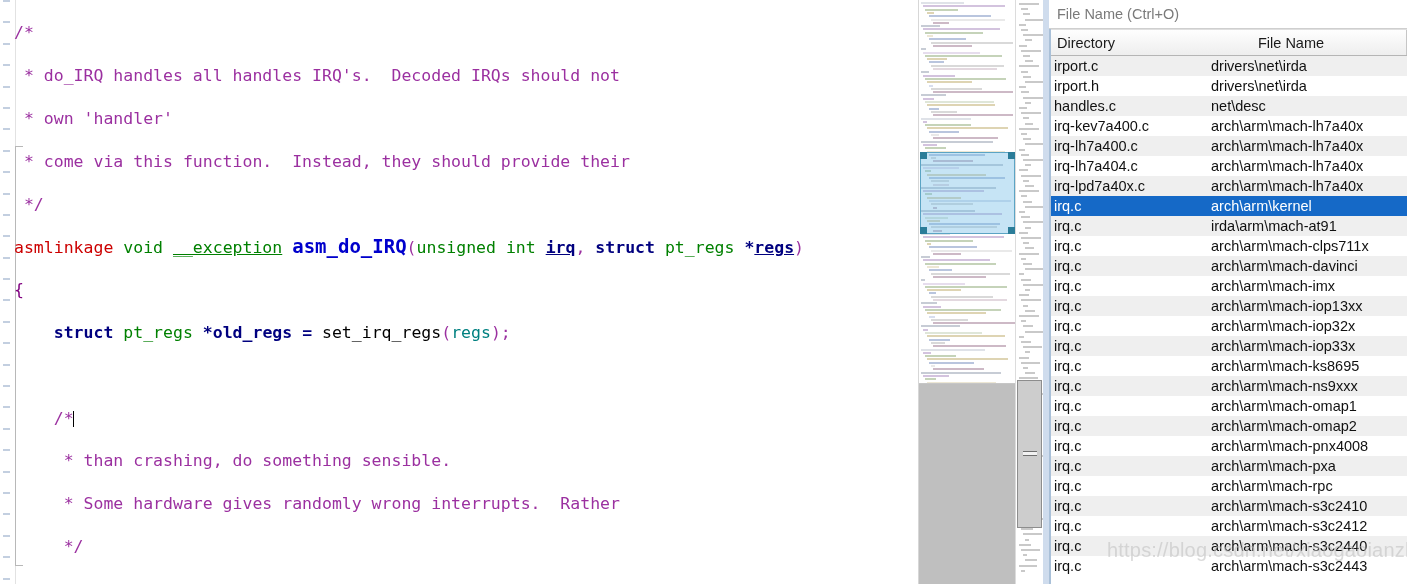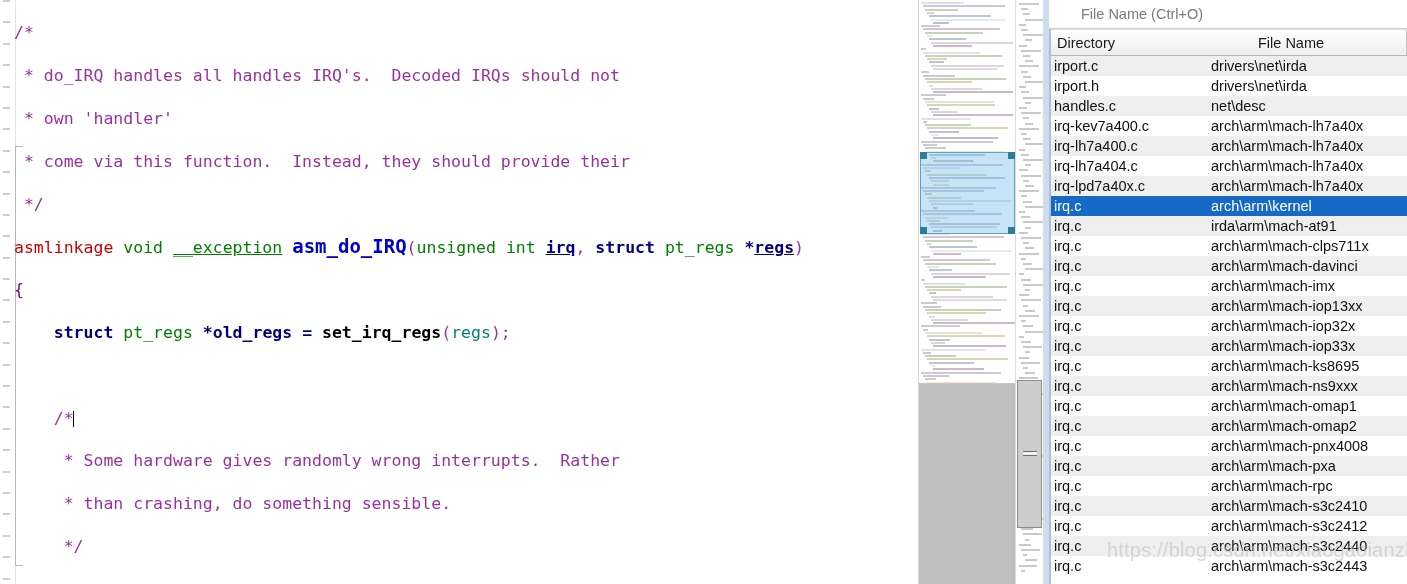--- a/index.html
+++ b/index.html
@@ -64,21 +64,21 @@
     padding-top: 1px;
   }
   .ln { height: 21.4px; }
   
   .c-comment { color: #9b30a0; }
   .c-kw      { color: #cc0000; }
   .c-type    { color: #008000; }
   .c-fnbig   { color: #0000cc; font-weight: bold; font-size: 19px; }
   .c-var     { color: #00007f; font-weight: bold; }
   .c-varu    { color: #00007f; font-weight: bold; text-decoration: underline; }
-  .c-plain   { color: #000000; font-weight: bold; }
+  .c-plain   { color: #000000; }
   .c-punct   { color: #9b30a0; }
   .c-teal    { color: #008080; }
   .c-brace   { color: #800080; }
   .c-excep   { color: #008000; text-decoration: underline; }
   .caret {
     display: inline-block;
     width: 1px; height: 16px;
     background: #000;
     vertical-align: -3px;
     margin: 0 -1px;
@@ -171,21 +171,20 @@
     align-items: center;
     padding-left: 8px;
   }
   .search-input {
     border: 0; outline: 0;
     width: 100%;
     font-family: "Liberation Sans", sans-serif;
     font-size: 14.5px;
     color: #7a7a7a;
     background: transparent;
-    margin-left: 24px;
   }
   .search-input::placeholder { color: #7a7a7a; opacity: 1; }
 
   .list-header {
     height: 27px;
     display: flex;
     background: #f0f0f0;
     border-bottom: 1px solid #b5b5b5;
     border-top: 1px solid #dfdfdf;
   }
@@ -275,22 +274,22 @@
 <div class="ln"><span class="c-comment">/*</span></div>
 <div class="ln"><span class="c-comment"> * do_IRQ handles all handles IRQ's.  Decoded IRQs should not</span></div>
 <div class="ln"><span class="c-comment"> * own 'handler'</span></div>
 <div class="ln"><span class="c-comment"> * come via this function.  Instead, they should provide their</span></div>
 <div class="ln"><span class="c-comment"> */</span></div>
 <div class="ln"><span class="c-kw">asmlinkage</span> <span class="c-type">void</span> <span class="c-excep">__exception</span> <span class="c-fnbig">asm_do_IRQ</span><span class="c-punct">(</span><span class="c-type">unsigned int</span> <span class="c-varu">irq</span><span class="c-punct">,</span> <span class="c-var">struct</span> <span class="c-type">pt_regs</span> <span class="c-var">*</span><span class="c-varu">regs</span><span class="c-punct">)</span></div>
 <div class="ln"><span class="c-brace">{</span></div>
 <div class="ln">    <span class="c-var">struct</span> <span class="c-type">pt_regs</span> <span class="c-var">*old_regs</span> <span class="c-var">=</span> <span class="c-plain">set_irq_regs</span><span class="c-punct">(</span><span class="c-teal">regs</span><span class="c-punct">);</span></div>
 <div class="ln">&nbsp;</div>
 <div class="ln">    <span class="c-comment">/*</span><span class="caret"></span></div>
+<div class="ln">     <span class="c-comment">* than crashing, do something sensible.</span></div>
 <div class="ln">     <span class="c-comment">* Some hardware gives randomly wrong interrupts.  Rather</span></div>
-<div class="ln">     <span class="c-comment">* than crashing, do something sensible.</span></div>
 <div class="ln">     <span class="c-comment">*/</span></div>
 
 
 
 
 
 
 
 
 

